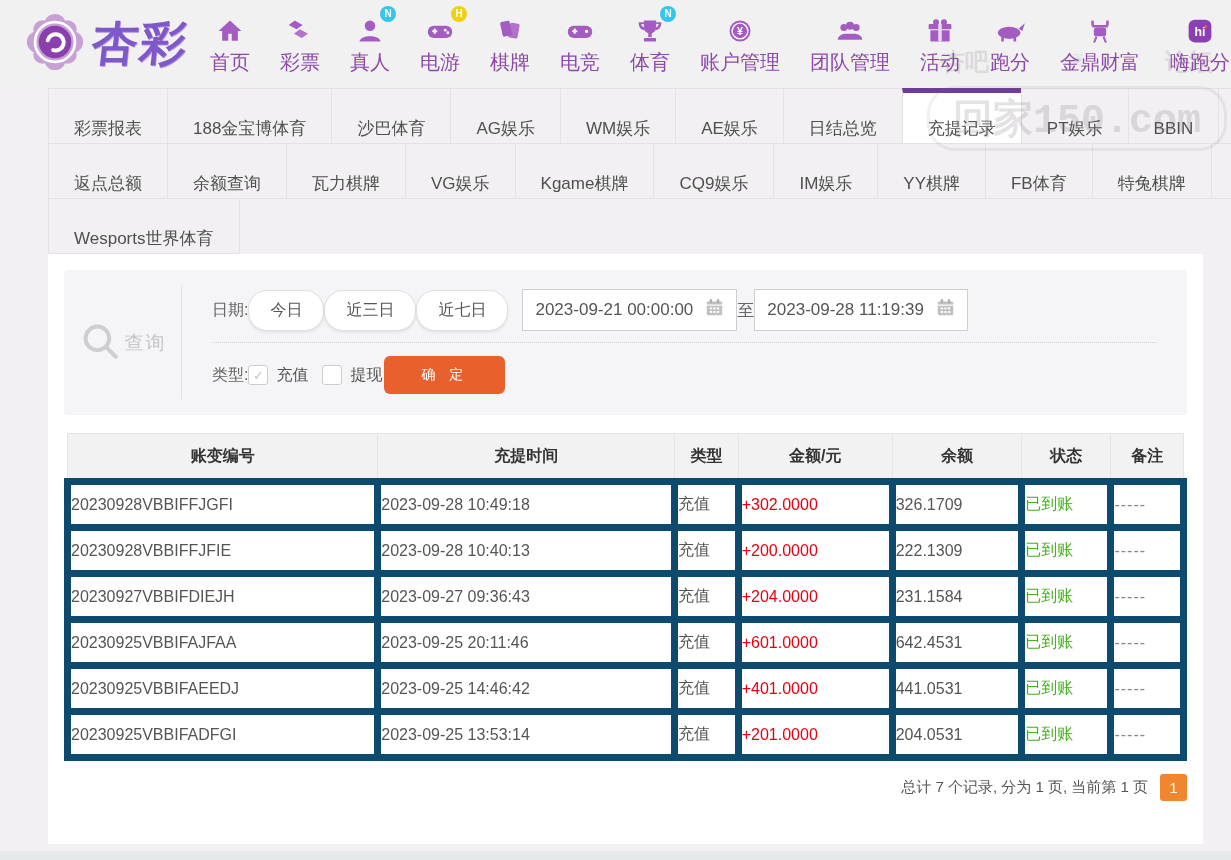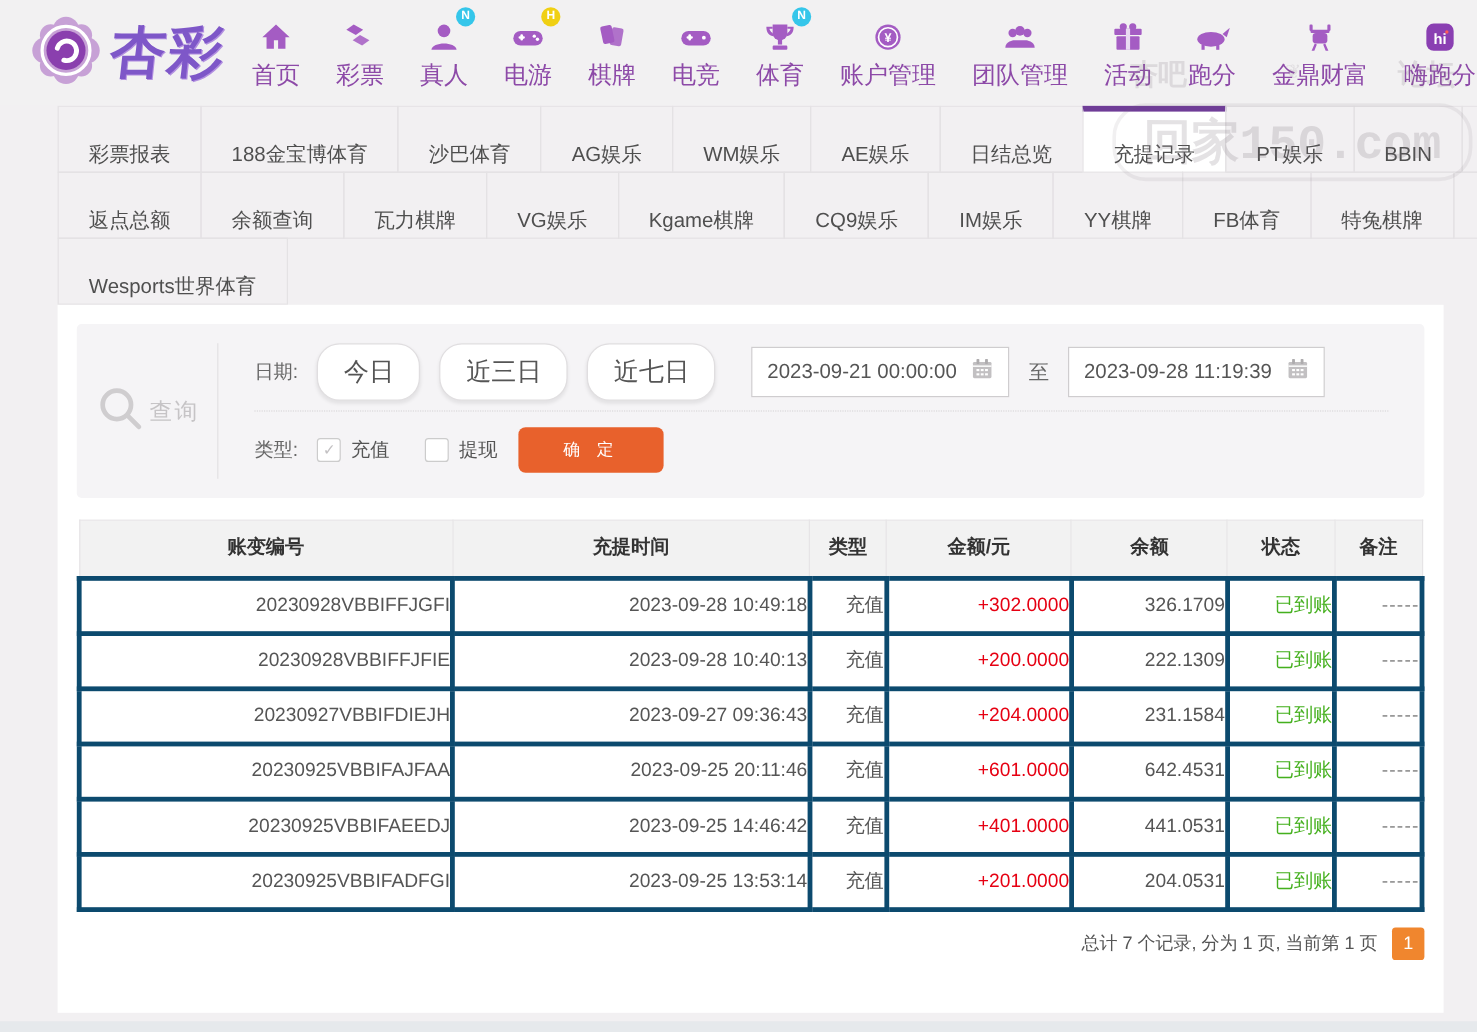--- a/index.html
+++ b/index.html
@@ -37,38 +37,38 @@
 
   
   .panel { position:relative; margin-left:48px; width:1155px; background:#fff; min-height:590px; padding-top:16px; }
 
   
   .filter { margin:0 16px; background:#f5f4f6; border-radius:4px; display:flex; padding:16px 0; }
   .query-col { width:118px; display:flex; flex-direction:row; align-items:center; justify-content:center;
     gap:4px; border-right:1px solid #e3e1e3; color:#c6c4c6; }
   .query-label { font-size:19px; color:#c6c4c6; letter-spacing:2px; }
   .filter-rows { flex:1; padding:0 30px; }
-  .frow { display:flex; align-items:center; gap:16px; height:48px; }
+  .frow { display:flex; align-items:center; height:48px; }
   .flabel { font-size:16px; color:#666; }
-  .pill { background:#fff; border:1px solid #e0dee0; border-radius:19px; padding:9px 21px; font-size:21px;
+  .pill { background:#fff; border:1px solid #e0dee0; border-radius:19px; padding:9px 21px; font-size:16px;
     color:#555; box-shadow:0 2px 3px rgba(0,0,0,0.07); cursor:pointer; }
   .dateinput { background:#fff; border:1px solid #cfcdcf; border-radius:0; padding:8px 12px;
     display:flex; align-items:center; gap:12px; color:#555; font-size:17px; cursor:text; }
   .to-label { font-size:17px; color:#666; }
   .dotted { border-top:1px dotted #d4d2d4; margin:8px 0; }
   .cb { display:flex; align-items:center; gap:8px; cursor:pointer; font-size:16px; color:#555; }
   .cb-box { width:20px; height:20px; background:#fff; border:1px solid #ccc; border-radius:3px;
     display:flex; align-items:center; justify-content:center; font-size:13px; font-weight:bold; color:#c3c1c3; }
   .confirm { background:#e8612c; color:#fff; font-size:14px; padding:10px 37px; border-radius:6px;
     border:none; margin-left:2px; letter-spacing:5px; cursor:pointer; }
 
   
   table { width:1123px; margin:18px 16px 0; border-collapse:collapse; font-size:16px; }
   th { background:#f2f2f2; color:#333; font-weight:bold; height:48px; border:1px solid #e6e4e6; }
-  td { height:46px; text-align:right; color:#555; border:4px solid #0c4a6e; }
+  td { height:46px; text-align:left; color:#555; border:7px solid #0c4a6e; }
   td.c-amount { color:#e60012; }
   td.c-status { color:#45b01e; }
   td.c-note { color:#888; letter-spacing:1px; }
 
   
   .pagefoot { display:flex; justify-content:flex-end; align-items:center; gap:12px; margin:13px 16px 0; 
     color:#555; font-size:15px; }
   .pagebtn { background:#f0862e; color:#fff; min-width:27px; height:27px; line-height:27px; text-align:center;
     border-radius:3px; font-size:15px; cursor:pointer; }
 

